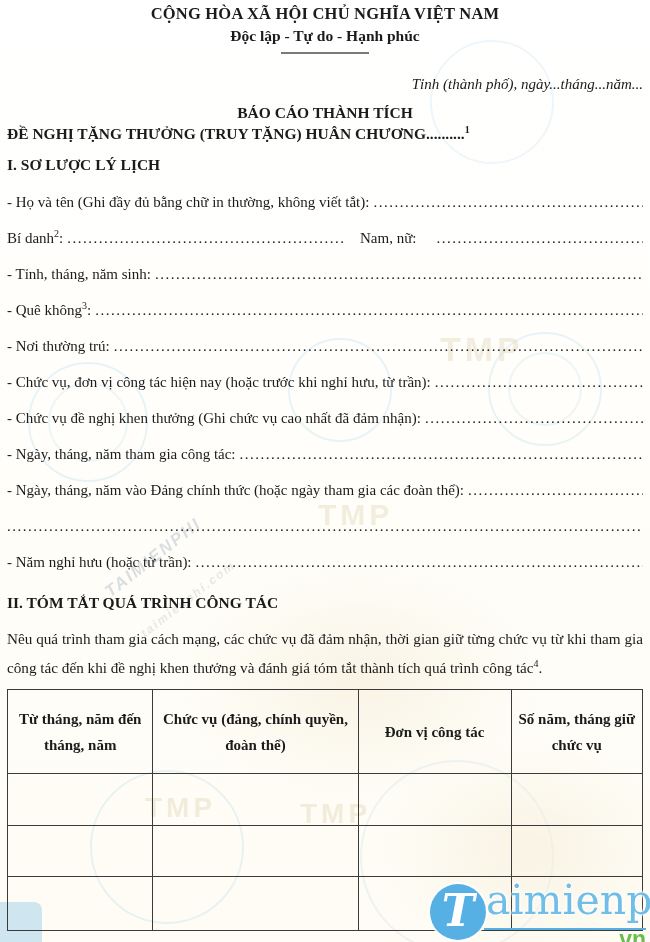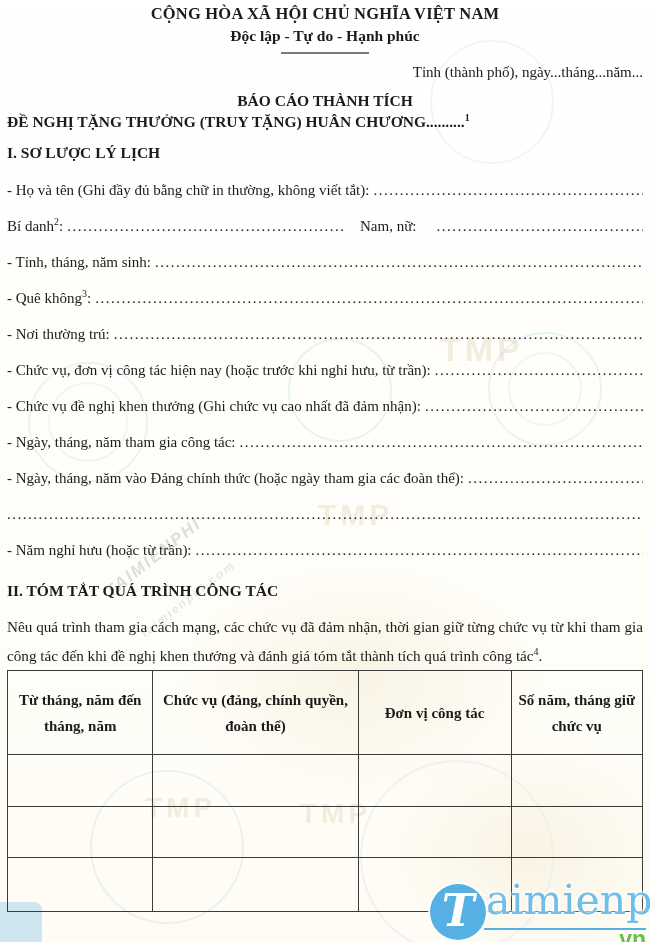--- a/index.html
+++ b/index.html
@@ -8,36 +8,36 @@
     position:relative;width:650px;height:942px;overflow:hidden;
     background:linear-gradient(180deg,#ffffff 0%,#fffefa 45%,#fefcf4 100%);
     font-family:"Liberation Serif","DejaVu Serif",serif;
     font-size:15px;color:#1b1b1b;
   }
   .content{position:relative;z-index:2;padding:0 7px;}
   
   .nat-line1{margin-top:4px;text-align:center;font-weight:bold;font-size:16.5px;line-height:20px;letter-spacing:.2px;}
   .nat-line2{margin-top:2px;text-align:center;font-weight:bold;font-size:15.5px;line-height:20px;}
   .sep{margin:6px auto 0 auto;width:88px;height:0;border-top:2px solid #7a7a7a;}
-  .date-line{margin-top:8px;text-align:right;font-size:15px;line-height:20px;}
+  .date-line{margin-top:20px;text-align:right;font-style:italic;font-size:15px;line-height:20px;}
   .title1{margin-top:8px;text-align:center;font-weight:bold;font-size:15.5px;line-height:21px;}
   .title2{text-align:left;font-weight:bold;font-size:15.5px;line-height:21px;}
   sup{font-size:10px;line-height:0;}
   
   .sec-head{margin-top:10px;font-weight:bold;font-size:15.5px;line-height:22px;}
   .sec2-head{margin-top:19px;font-weight:bold;font-size:15.5px;line-height:22px;}
   .form-line{display:flex;align-items:baseline;margin-top:14px;line-height:22px;white-space:nowrap;overflow:hidden;}
   .form-line .lbl{flex:0 0 auto;padding-right:4px;}
   .dots{flex:1 1 0;overflow:hidden;white-space:nowrap;letter-spacing:1.5px;color:#1b1b1b;}
   .dots-wide{flex-grow:1.35;}
   .lbl-b{flex:0 0 auto;margin-left:14px;margin-right:20px;}
   .dots-full{display:block;margin-top:14px;line-height:22px;overflow:hidden;white-space:nowrap;letter-spacing:1.5px;}
   .para{margin-top:10px;line-height:29px;text-align:justify;font-size:15.2px;}
   
-  table.work{width:100%;border-collapse:collapse;table-layout:fixed;border-radius:9px;}
+  table.work{margin-top:7px;width:100%;border-collapse:collapse;table-layout:fixed;border-radius:9px;}
   table.work th,table.work td{border:1.5px solid #3b3b3b;vertical-align:middle;padding:2px 4px;}
   table.work th{font-weight:bold;font-size:15px;text-align:center;line-height:26px;height:79px;background:transparent;}
   tr.r1 td{height:47px;}
   tr.r2 td{height:46px;}
   tr.r3 td{height:49px;}
   
   .wm{position:absolute;z-index:1;pointer-events:none;}
   .ring{border-radius:50%;border:2px solid rgba(110,185,230,.16);}
   .ring.inner{border-color:rgba(110,185,230,.12);}
   .tmp{font-family:"Liberation Sans",sans-serif;font-weight:bold;color:rgba(222,210,176,.38);letter-spacing:4px;}

